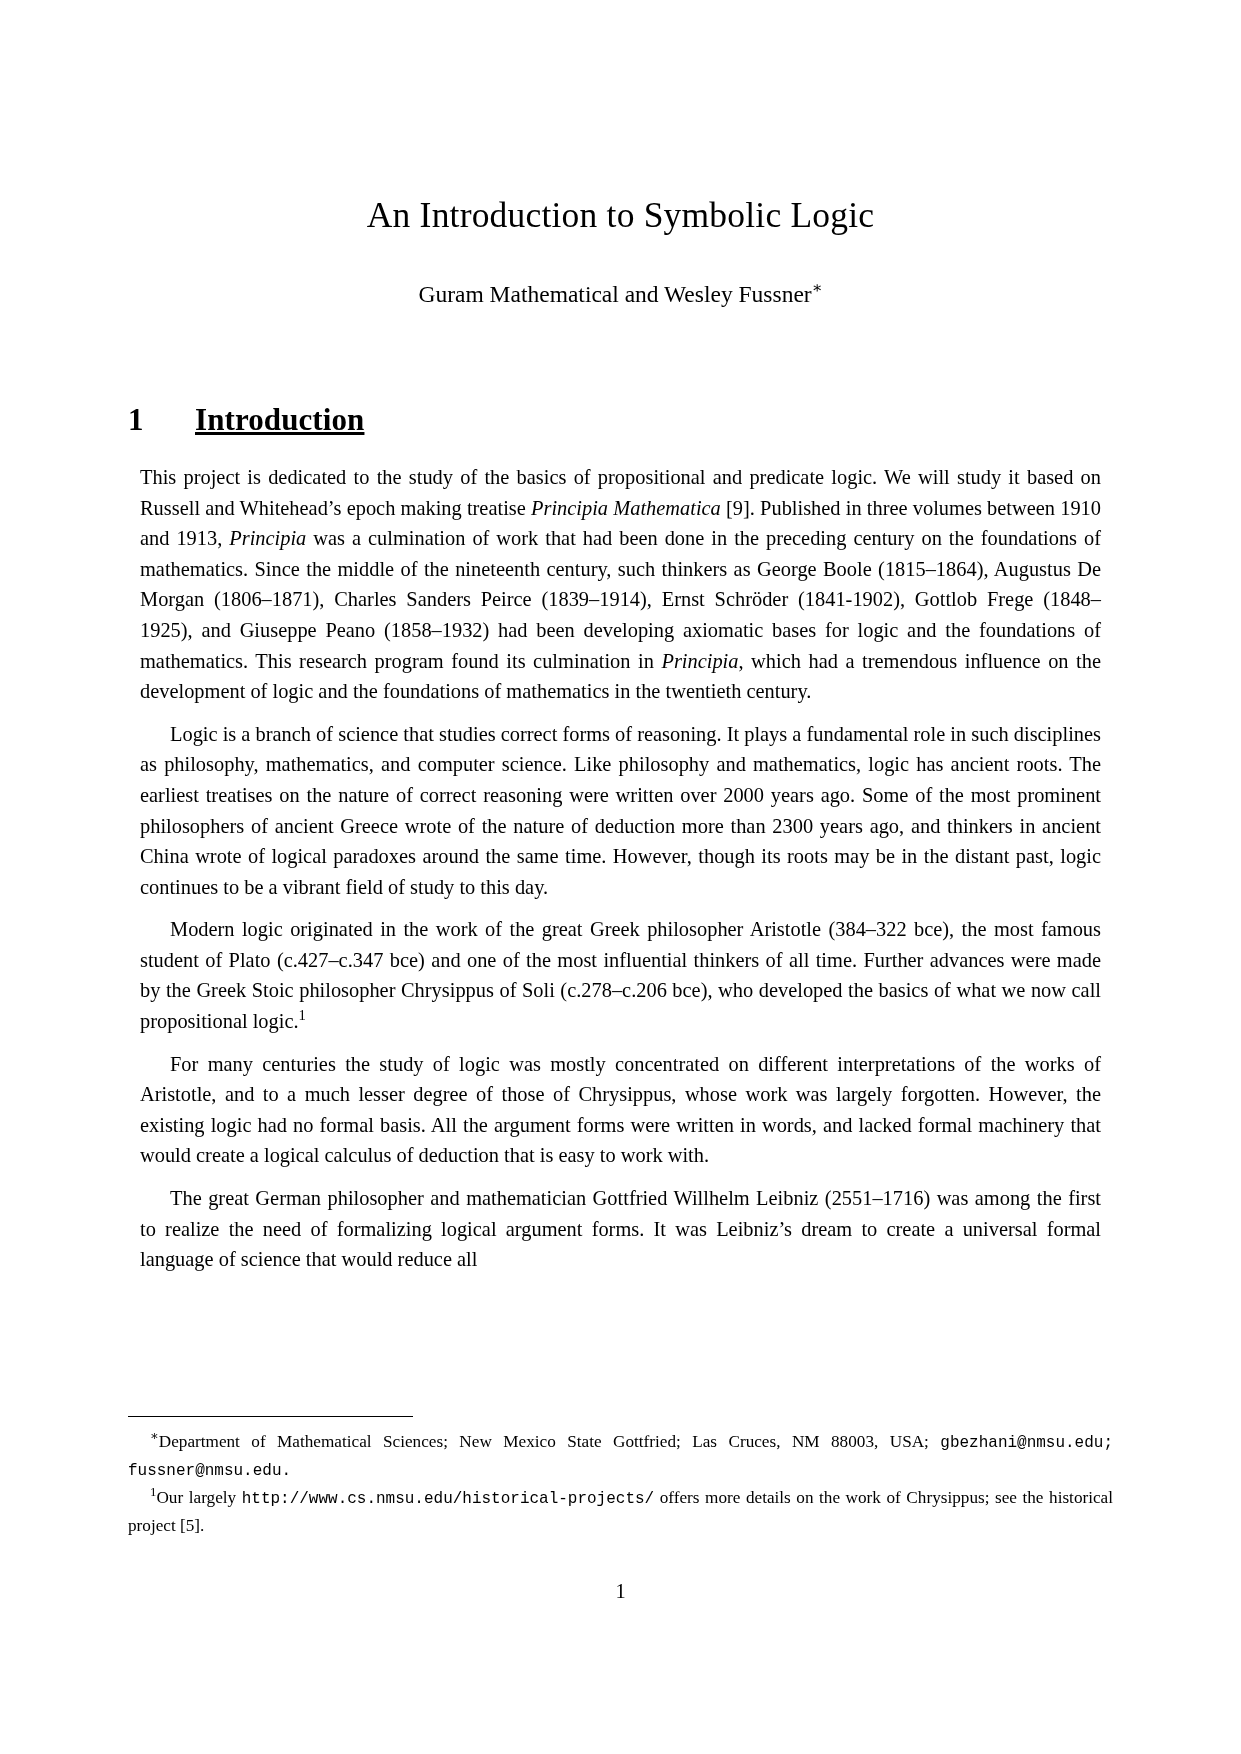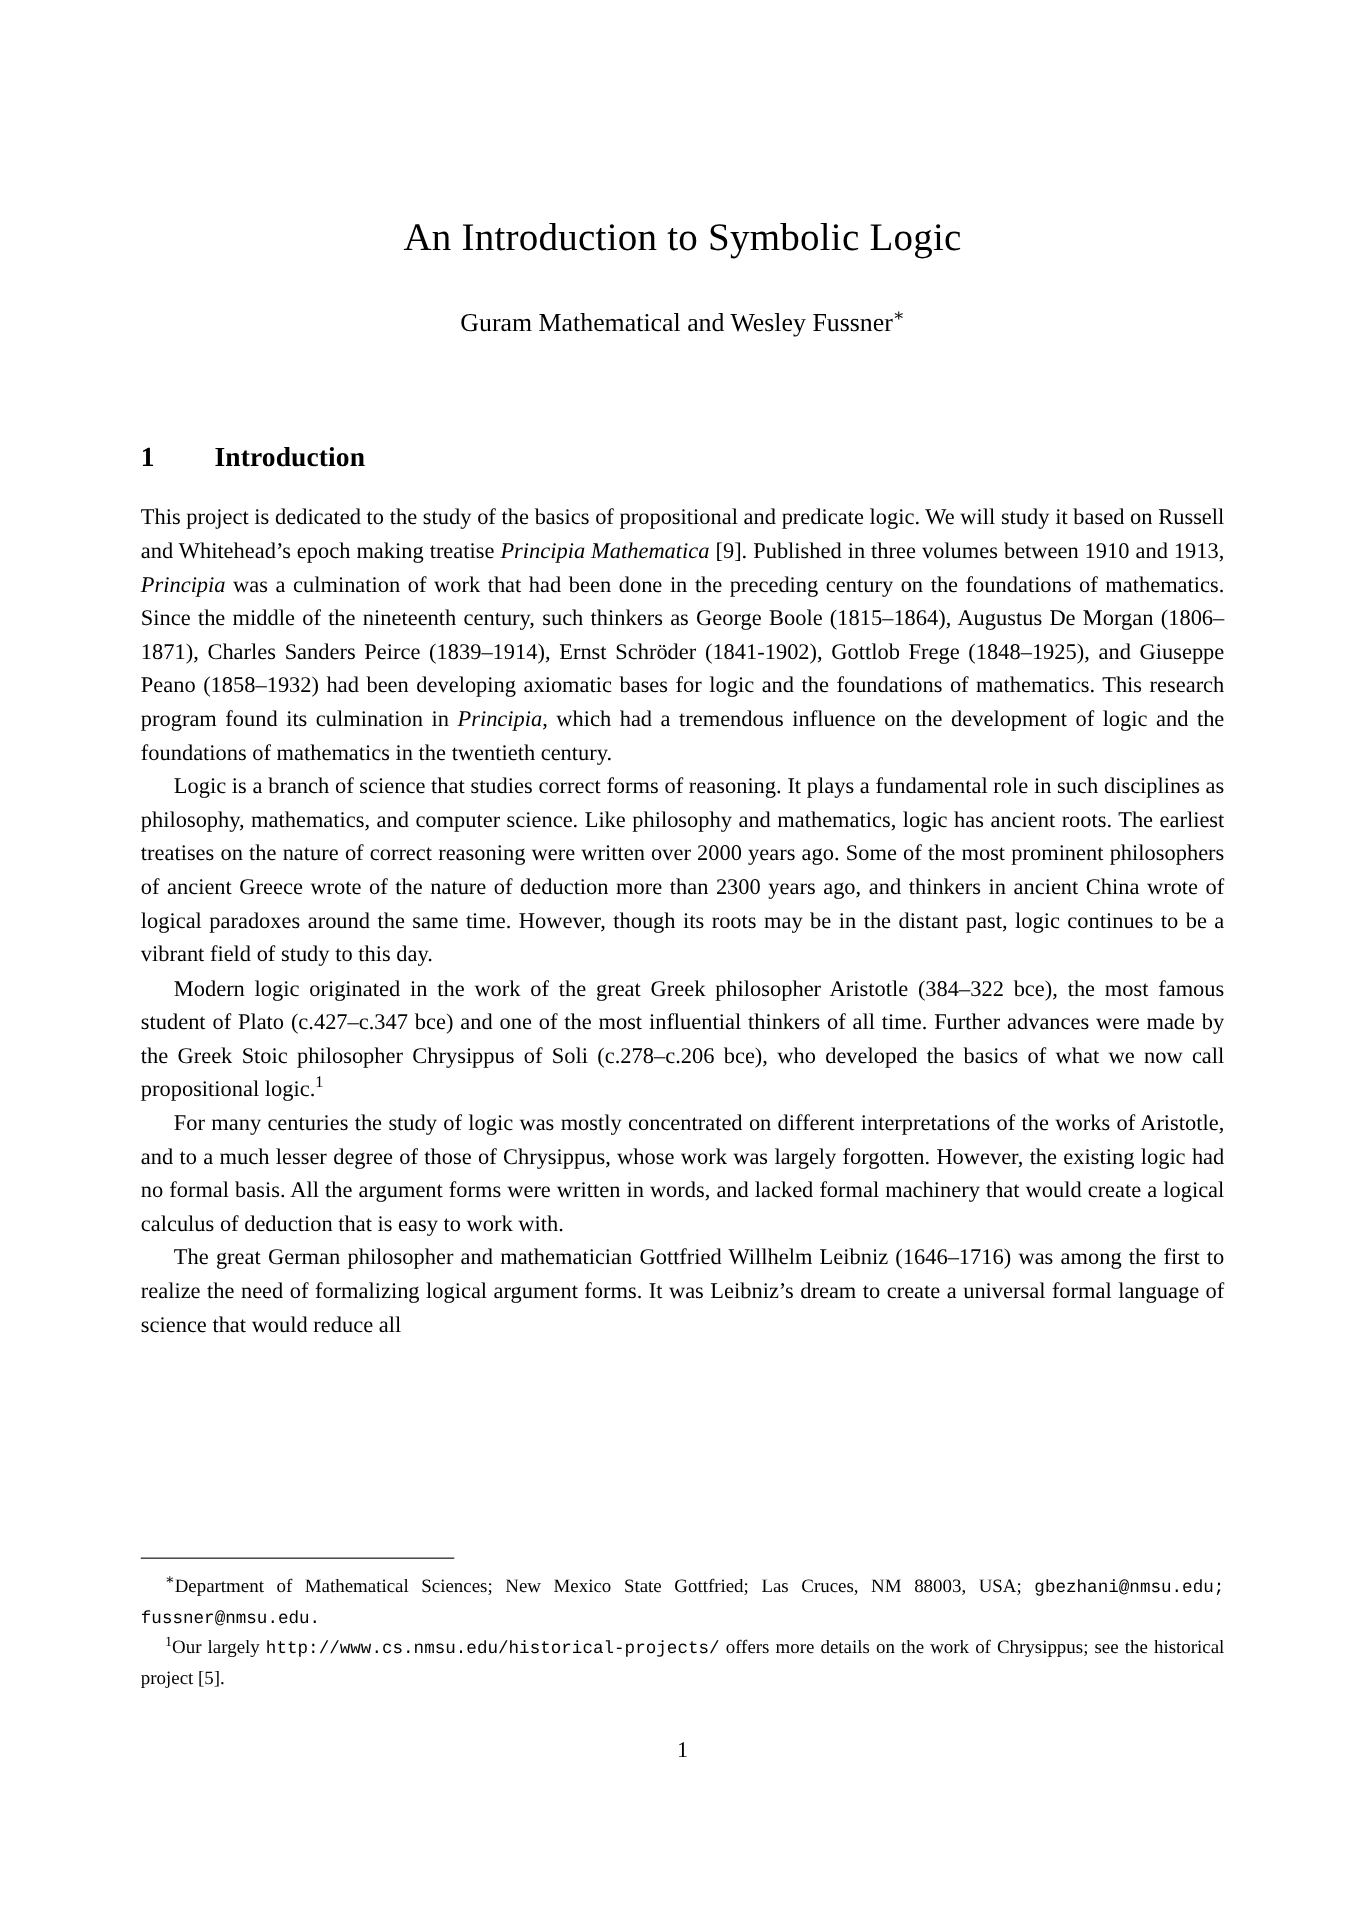--- a/index.html
+++ b/index.html
@@ -44,31 +44,32 @@
     line-height: 1.1;
   }
   .doc-authors .star {
     font-size: 16px;
     vertical-align: super;
     line-height: 0;
   }
   .section-heading {
     margin: 0;
     padding-top: 95px;
-    font-size: 25px;
+    font-size: 31px;
     font-weight: bold;
     line-height: 1.1;
     letter-spacing: 0.1px;
+    text-decoration: underline;
   }
   .section-heading .secnum {
     display: inline-block;
     width: 67px;
   }
   p.body-par {
-    margin: 0;
+    margin: 12px;
     font-size: 20.4px;
     line-height: 30.6px;
     text-align: justify;
     text-justify: inter-word;
     hyphens: none;
   }
   p.first-par {
     margin-top: 25px;
   }
   p.indent-par {
@@ -141,21 +142,21 @@
     </h2>
 
     <p class="body-par first-par"><span>This project is dedicated to the study of the basics of propositional and predicate logic. We will study it based on Russell and Whitehead’s epoch making treatise </span><span class="it">Principia Mathematica</span><span> [9]. Published in three volumes between 1910 and 1913, </span><span class="it">Principia</span><span> was a culmination of work that had been done in the preceding century on the foundations of mathematics. Since the middle of the nineteenth century, such thinkers as George Boole (1815–1864), Augustus De Morgan (1806–1871), Charles Sanders Peirce (1839–1914), Ernst Schröder (1841-1902), Gottlob Frege (1848–1925), and Giuseppe Peano (1858–1932) had been developing axiomatic bases for logic and the foundations of mathematics. This research program found its culmination in </span><span class="it">Principia</span><span>, which had a tremendous influence on the development of logic and the foundations of mathematics in the twentieth century.</span></p>
 
     <p class="body-par indent-par">Logic is a branch of science that studies correct forms of reasoning. It plays a fundamental role in such disciplines as philosophy, mathematics, and computer science. Like philosophy and mathematics, logic has ancient roots. The earliest treatises on the nature of correct reasoning were written over 2000 years ago. Some of the most prominent philosophers of ancient Greece wrote of the nature of deduction more than 2300 years ago, and thinkers in ancient China wrote of logical paradoxes around the same time. However, though its roots may be in the distant past, logic continues to be a vibrant field of study to this day.</p>
 
     <p class="body-par indent-par"><span>Modern logic originated in the work of the great Greek philosopher Aristotle (384–322 bce), the most famous student of Plato (c.427–c.347 bce) and one of the most influential thinkers of all time. Further advances were made by the Greek Stoic philosopher Chrysippus of Soli (c.278–c.206 bce), who developed the basics of what we now call propositional logic.</span><sup class="fnmark">1</sup></p>
 
     <p class="body-par indent-par">For many centuries the study of logic was mostly concentrated on different interpretations of the works of Aristotle, and to a much lesser degree of those of Chrysippus, whose work was largely forgotten. However, the existing logic had no formal basis. All the argument forms were written in words, and lacked formal machinery that would create a logical calculus of deduction that is easy to work with.</p>
 
-    <p class="body-par indent-par">The great German philosopher and mathematician Gottfried Willhelm Leibniz (1646–1716) was among the first to realize the need of formalizing logical argument forms. It was Leibniz’s dream to create a universal formal language of science that would reduce all</p>
+    <p class="body-par indent-par">The great German philosopher and mathematician Gottfried Willhelm Leibniz (2551–1716) was among the first to realize the need of formalizing logical argument forms. It was Leibniz’s dream to create a universal formal language of science that would reduce all</p>
 
   </div>
 
   <div class="footnote-area">
     <hr class="fn-rule">
     <p class="footnote"><span class="fn-sym">∗</span><span>Department of Mathematical Sciences; New Mexico State Gottfried; Las Cruces, NM 88003, USA; </span><span class="mono">gbezhani@nmsu.edu; fussner@nmsu.edu.</span></p>
     <p class="footnote"><span class="fn-sym">1</span><span>Our largely </span><span class="mono">http://www.cs.nmsu.edu/historical-projects/</span><span> offers more details on the work of Chrysippus; see the historical project [5].</span></p>
   </div>
 
   <div class="page-number">1</div>

